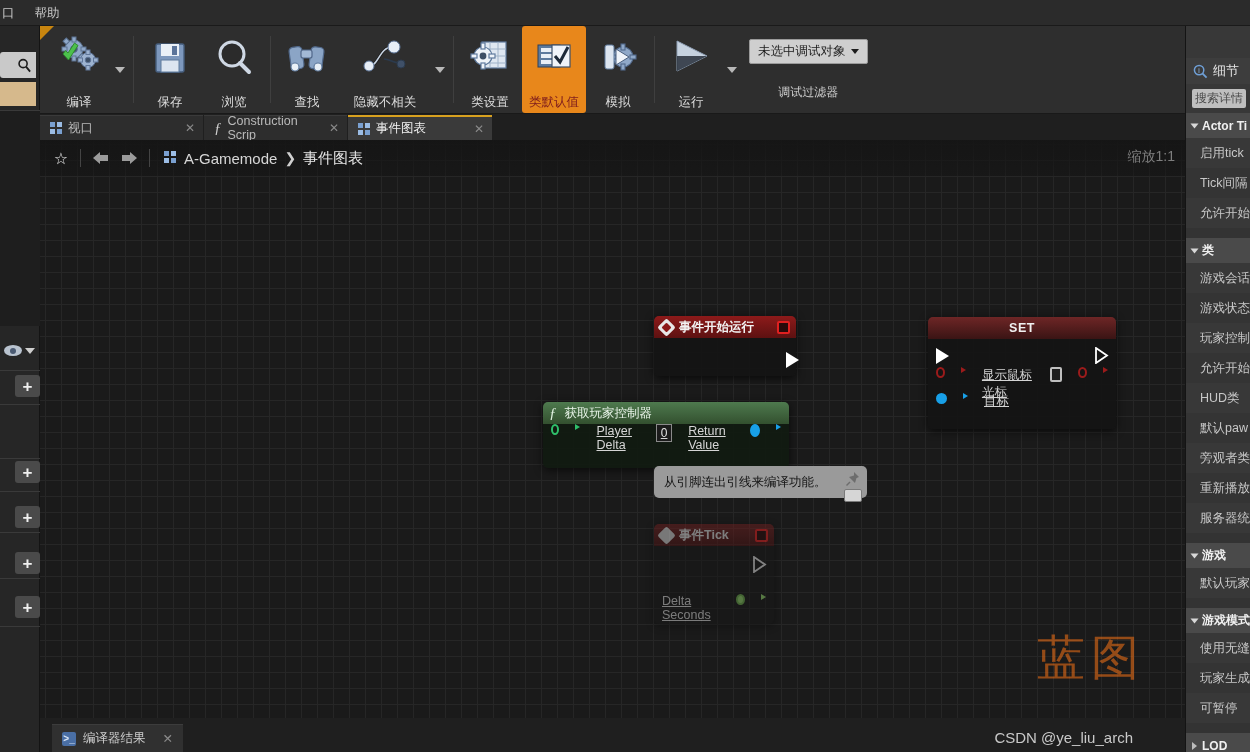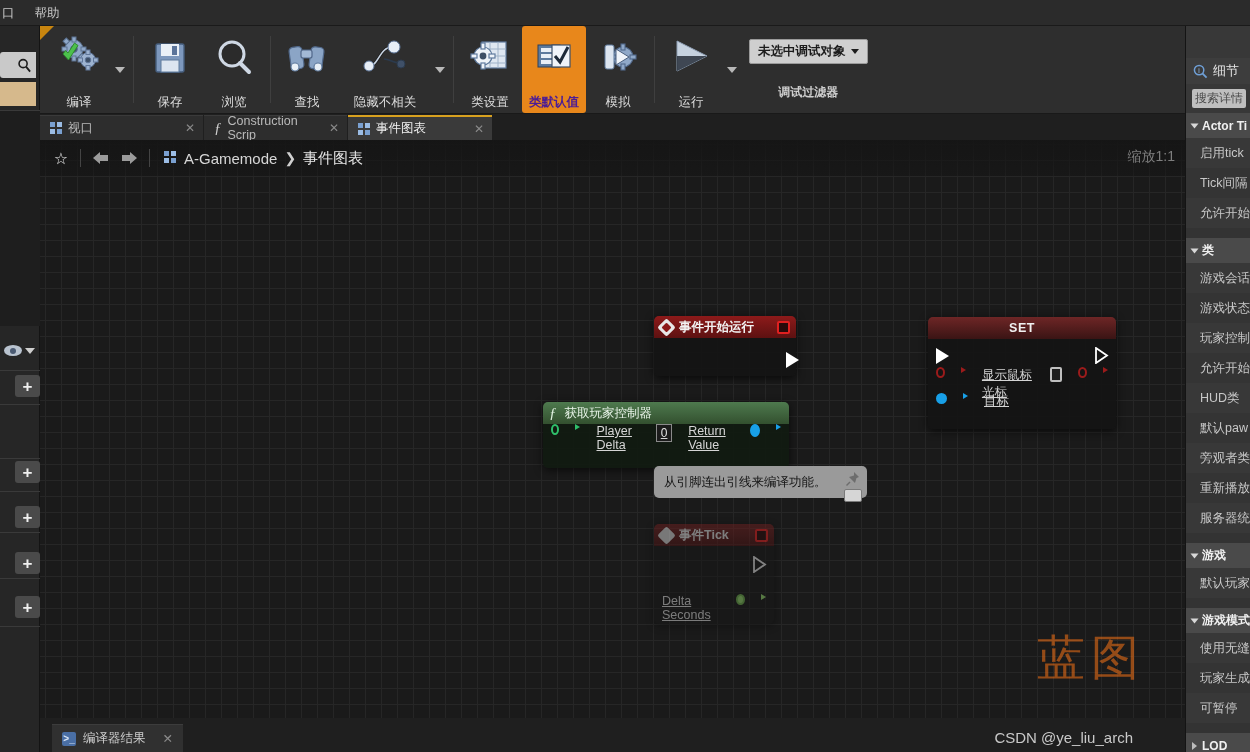--- a/index.html
+++ b/index.html
@@ -64,26 +64,26 @@
      border-left:14px solid #c8850f;border-bottom:14px solid transparent;}
   .tbsep { width:1px; background:#3f3f3f; margin:10px 4px; }
   .tbitem {
     width:64px; display:flex; flex-direction:column; align-items:center;
     justify-content:center; gap:19px; padding-top:4px; cursor:default;
   }
   .tbitem.wide { width:92px; }
   .tbitem .ico { height:42px; display:flex; align-items:flex-end; justify-content:center; }
   .tbitem .lbl { font-size:12.5px; color:#dcdcdc; }
   .tbitem.active { background:#e8871b; border-radius:3px; }
-  .tbitem.active .lbl { color:#4c1d95; font-weight:bold;text-align:center; }
+  .tbitem.active .lbl { color:#7f1d1d; font-weight:normal;text-align:center; }
   .tbcaret { width:18px; display:flex; align-items:center; justify-content:center; }
   .tbcaret i { width:0;height:0;border-left:5px solid transparent;border-right:5px solid transparent;
     border-top:6px solid #b8b8b8; display:block;}
   .dbgwrap{ display:flex;flex-direction:column;align-items:center;justify-content:center;
-     padding:0 8px; gap:20px;font-weight:bold;}
+     padding:0 8px; gap:20px;}
   .dbgcombo{
     background:#cfcfcf;color:#1c1c1c;border-radius:2px;padding:3px 8px;font-size:12.5px;
     display:flex;align-items:center;gap:5px; border:1px solid #9a9a9a;
   }
   .dbgcombo .ar{width:0;height:0;border-left:4px solid transparent;border-right:4px solid transparent;
     border-top:5px solid #1c1c1c;}
   .dbglabel{font-size:12px;color:#cfcfcf;}
 
   
   .tabstrip { height:26px; flex:0 0 26px; background:#1f1f1f; display:flex; align-items:flex-end; }

